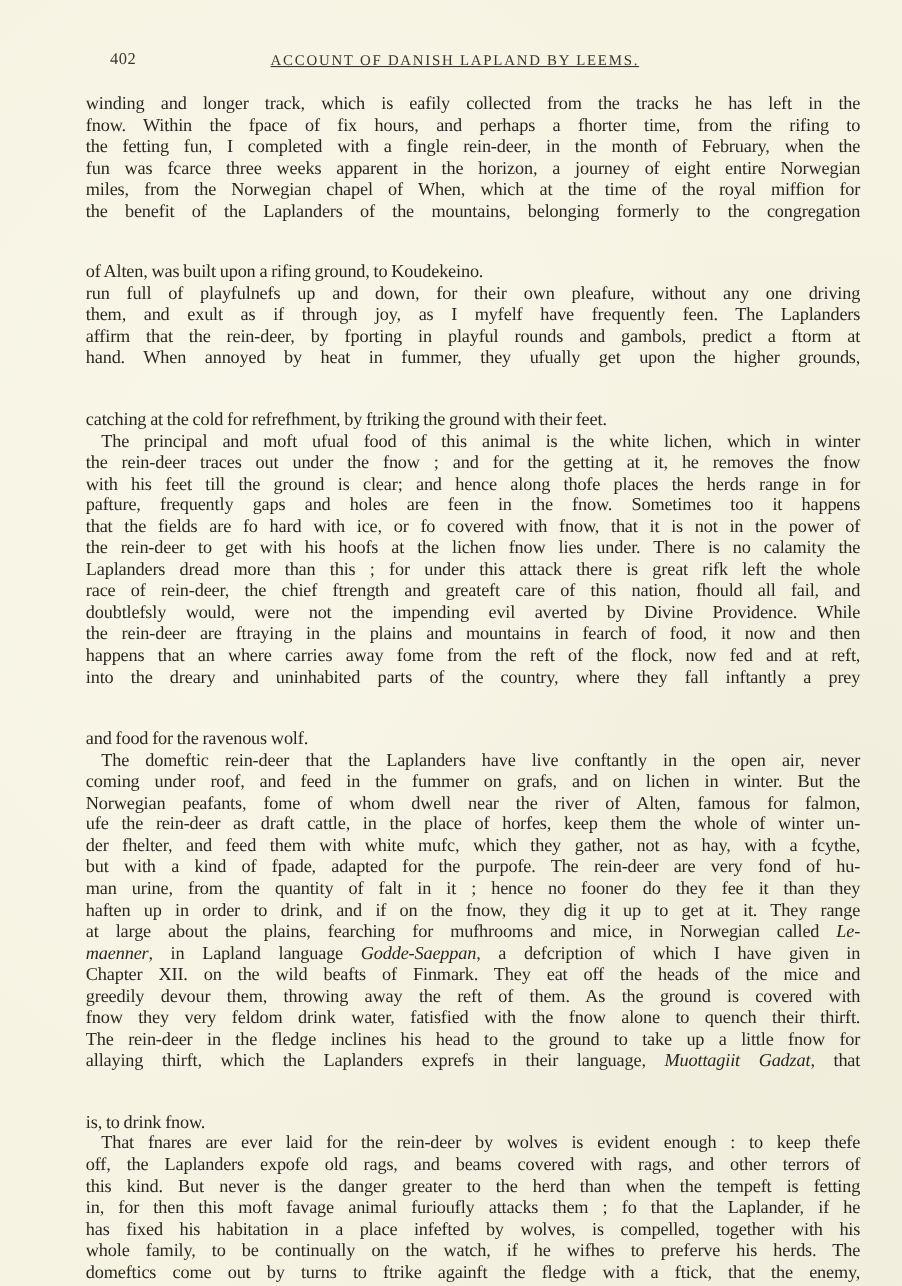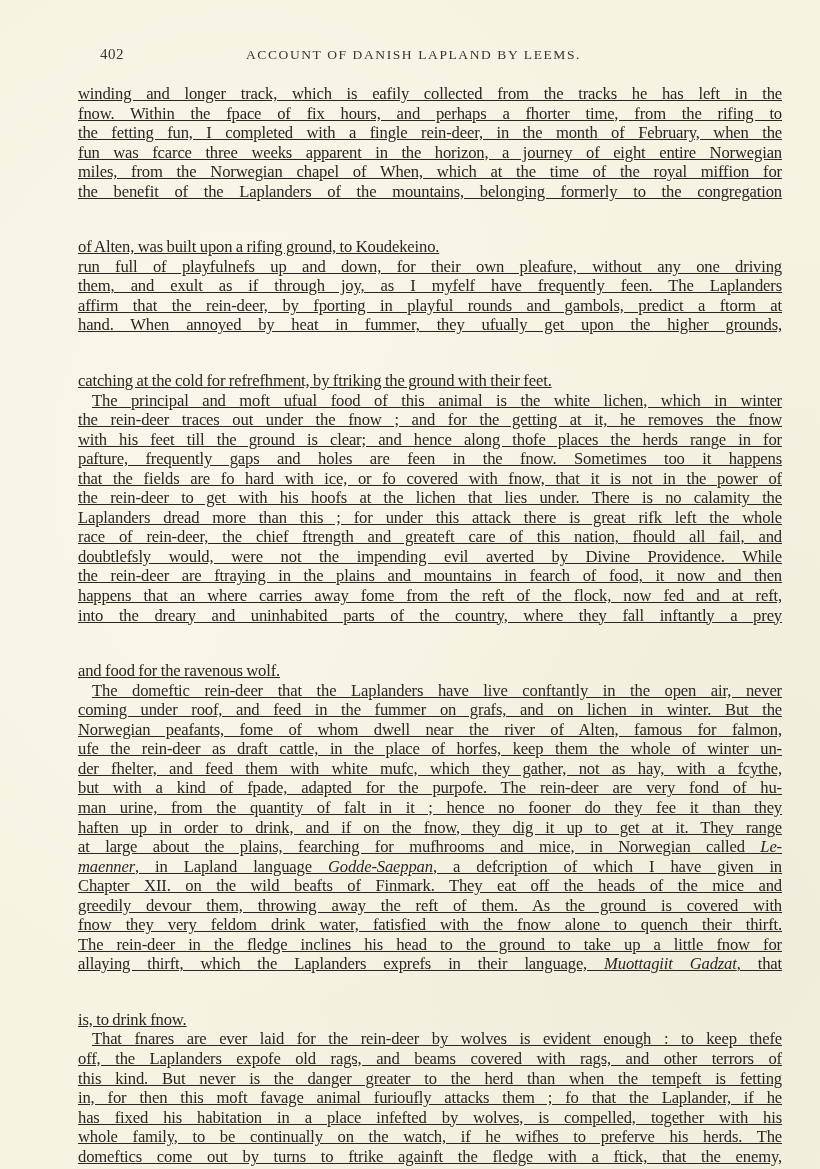--- a/index.html
+++ b/index.html
@@ -41,20 +41,21 @@
       color: #3a3530;
     }
     .running-head {
       position: absolute;
       left: 146px;
       top: 1px;
       font-size: 13.5px;
       letter-spacing: 1.6px;
       text-transform: uppercase;
       color: #3a3530;
+      text-decoration: underline;
     }
     .body-text {
       position: absolute;
       left: 78px;
       top: 84px;
       width: 704px;
       font-size: 16.6px;
       line-height: 19.55px;
       text-align: justify;
       hyphens: manual;
@@ -65,21 +66,20 @@
       margin: 0;
       text-indent: 0;
     }
     .line {
       display: block;
       text-align: justify;
       text-align-last: justify;
       white-space: nowrap;
       overflow: visible;
       height: 19.55px;
-      text-decoration: underline;
     }
     .line.last {
       text-align-last: left;
       margin-top: 36px;
     }
     .line.indent {
       padding-left: 14px;
     }
     .catchword {
       display: block;
@@ -113,21 +113,21 @@
         <span class="line">affirm that the rein-deer, by fporting in playful rounds and gambols, predict a ftorm at</span>
         <span class="line">hand.  When annoyed by heat in fummer, they ufually get upon the higher grounds,</span>
         <span class="line last">catching at the cold for refrefhment, by ftriking the ground with their feet.</span>
       </p>
       <p>
         <span class="line indent">The principal and moft ufual food of this animal is the white lichen, which in winter</span>
         <span class="line">the rein-deer traces out under the fnow ;  and for the getting at it, he removes the fnow</span>
         <span class="line">with his feet till the ground is clear; and hence along thofe places the herds range in for</span>
         <span class="line">pafture, frequently gaps and holes are feen in the fnow.  Sometimes too it happens</span>
         <span class="line">that the fields are fo hard with ice, or fo covered with fnow, that it is not in the power of</span>
-        <span class="line">the rein-deer to get with his hoofs at the lichen that lies under.  There is no calamity the</span>
+        <span class="line">the rein-deer to get with his hoofs at the lichen fnow lies under.  There is no calamity the</span>
         <span class="line">Laplanders dread more than this ;  for under this attack there is great rifk left the whole</span>
         <span class="line">race of rein-deer, the chief ftrength and greateft care of this nation, fhould all fail, and</span>
         <span class="line">doubtlefsly would, were not the impending evil averted by Divine Providence.  While</span>
         <span class="line">the rein-deer are ftraying in the plains and mountains in fearch of food, it now and then</span>
         <span class="line">happens that an where carries away fome from the reft of the flock, now fed and at reft,</span>
         <span class="line">into the dreary and uninhabited parts of the country, where they fall inftantly a prey</span>
         <span class="line last">and food for the ravenous wolf.</span>
       </p>
       <p>
         <span class="line indent">The domeftic rein-deer that the Laplanders have live conftantly in the open air, never</span>

